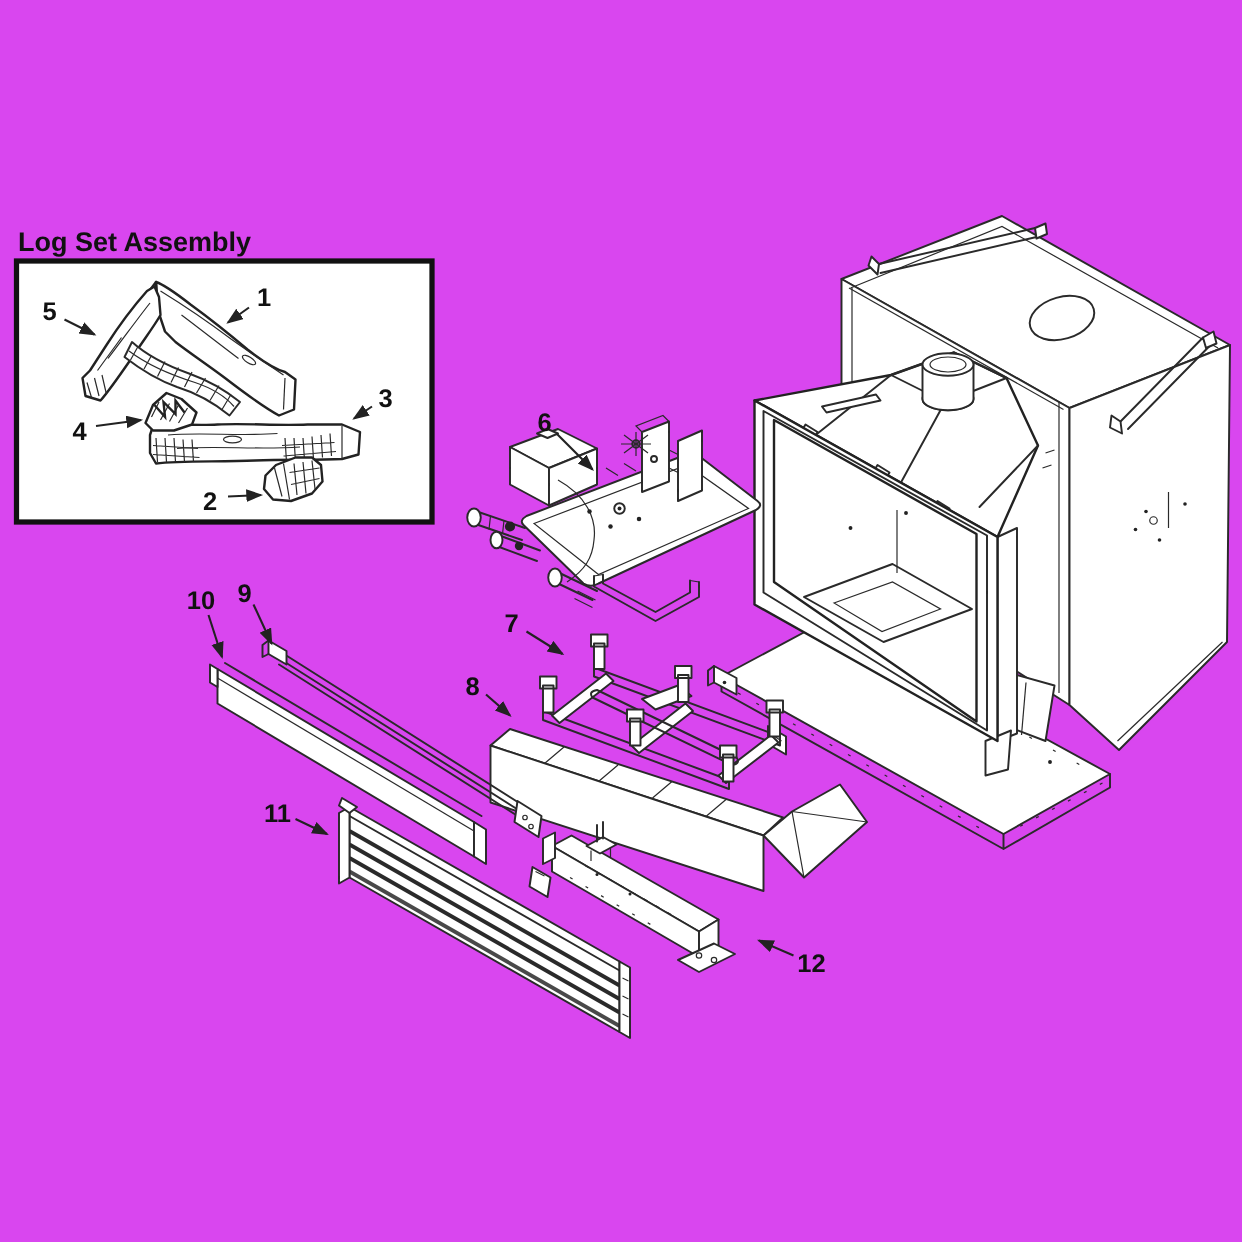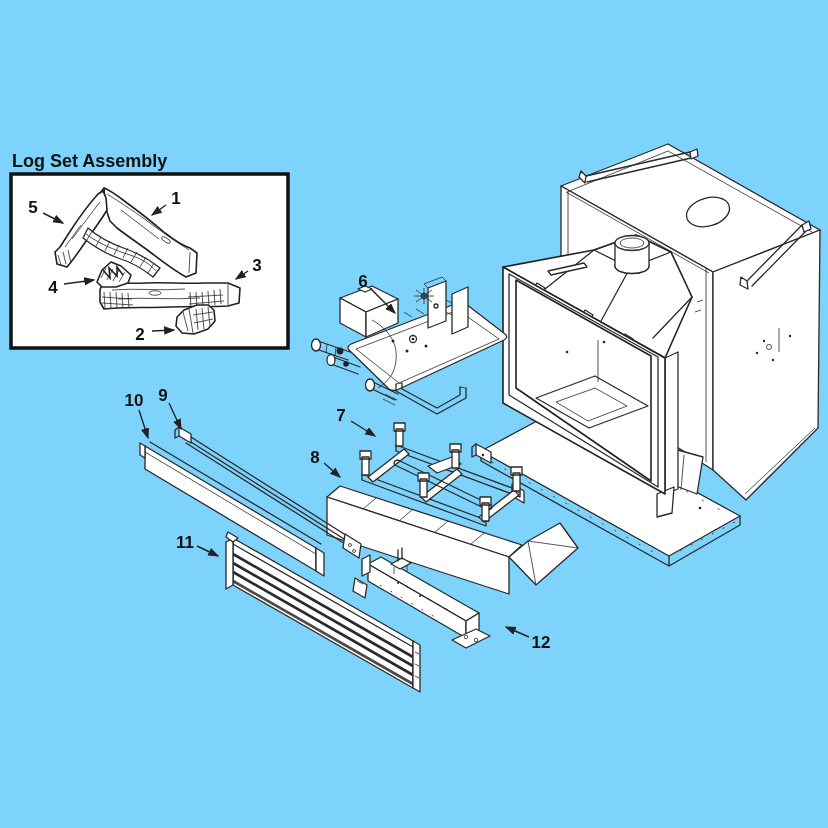--- a/index.html
+++ b/index.html
@@ -1,16 +1,16 @@
 <!DOCTYPE html>
 <html><head>
 <meta charset="utf-8">
 <style>
   html,body{margin:0;padding:0;background:#fff;}
-  #stage{position:relative;width:828px;height:828px;background:#7dd3fc;overflow:hidden;
+  #stage{position:relative;width:828px;height:828px;background:#d946ef;overflow:hidden;
          font-family:"Liberation Sans",sans-serif;}
   svg{display:block;}
   .ln{stroke:#2a2a2a;stroke-width:1.3;fill:none;stroke-linecap:round;stroke-linejoin:round;}
   .w{stroke:#2a2a2a;stroke-width:1.3;fill:#ffffff;stroke-linejoin:round;}
   .w2{stroke:#222;stroke-width:1.6;fill:#ffffff;stroke-linejoin:round;}
   .thin{stroke:#2a2a2a;stroke-width:0.8;fill:none;}
   .dk{fill:#222;stroke:none;}
   .lbl{font:700 17px "Liberation Sans",sans-serif;fill:#111;}
   .ttl{font:700 18px "Liberation Sans",sans-serif;fill:#111;}
   .arrow{stroke:#222;stroke-width:1.4;fill:none;}

